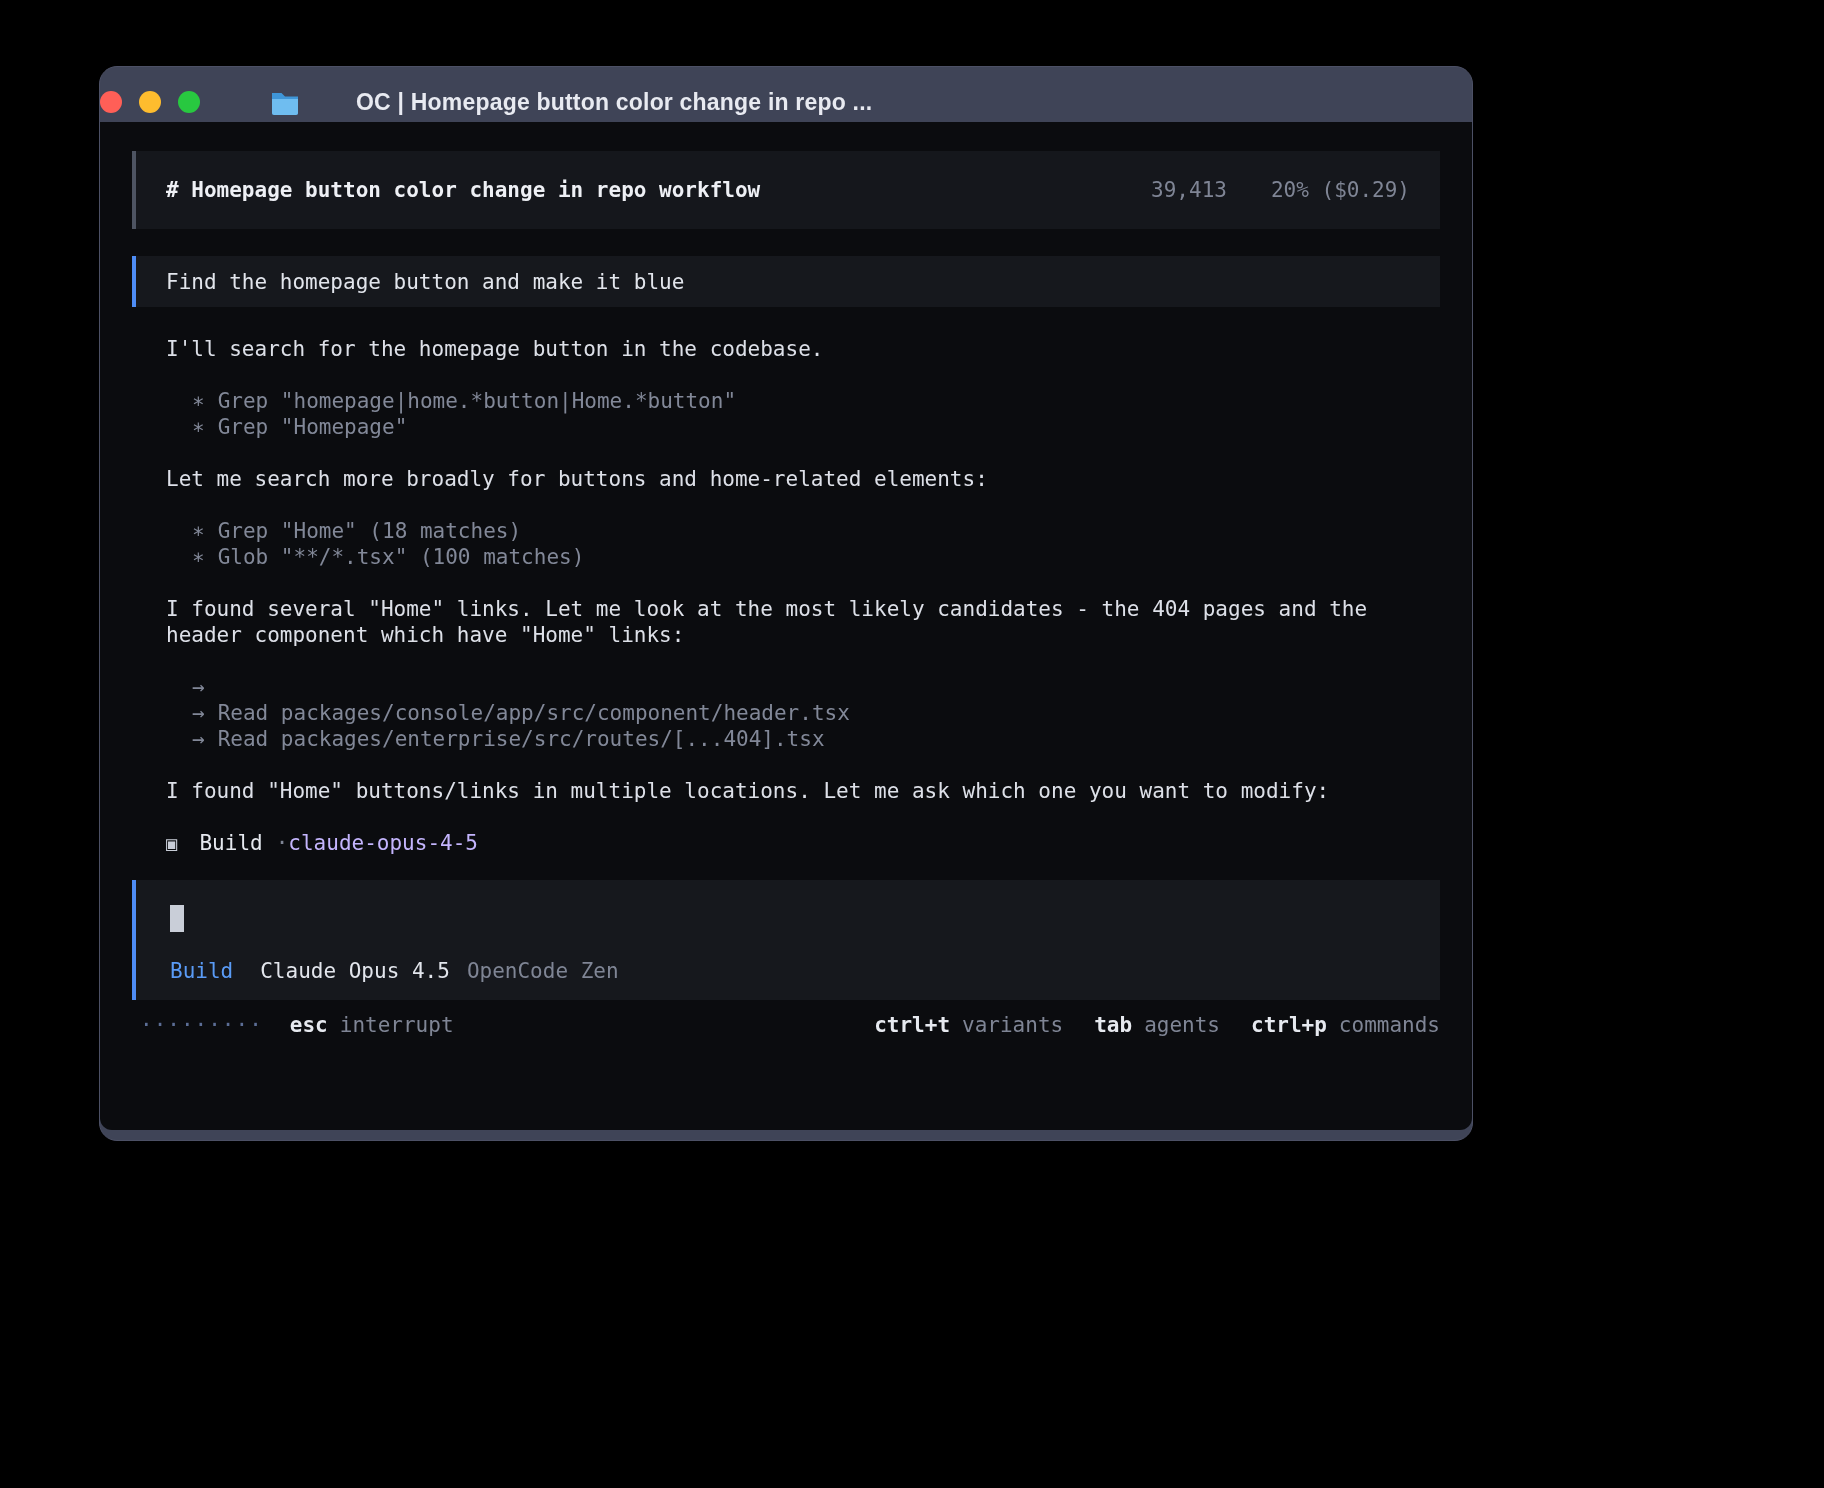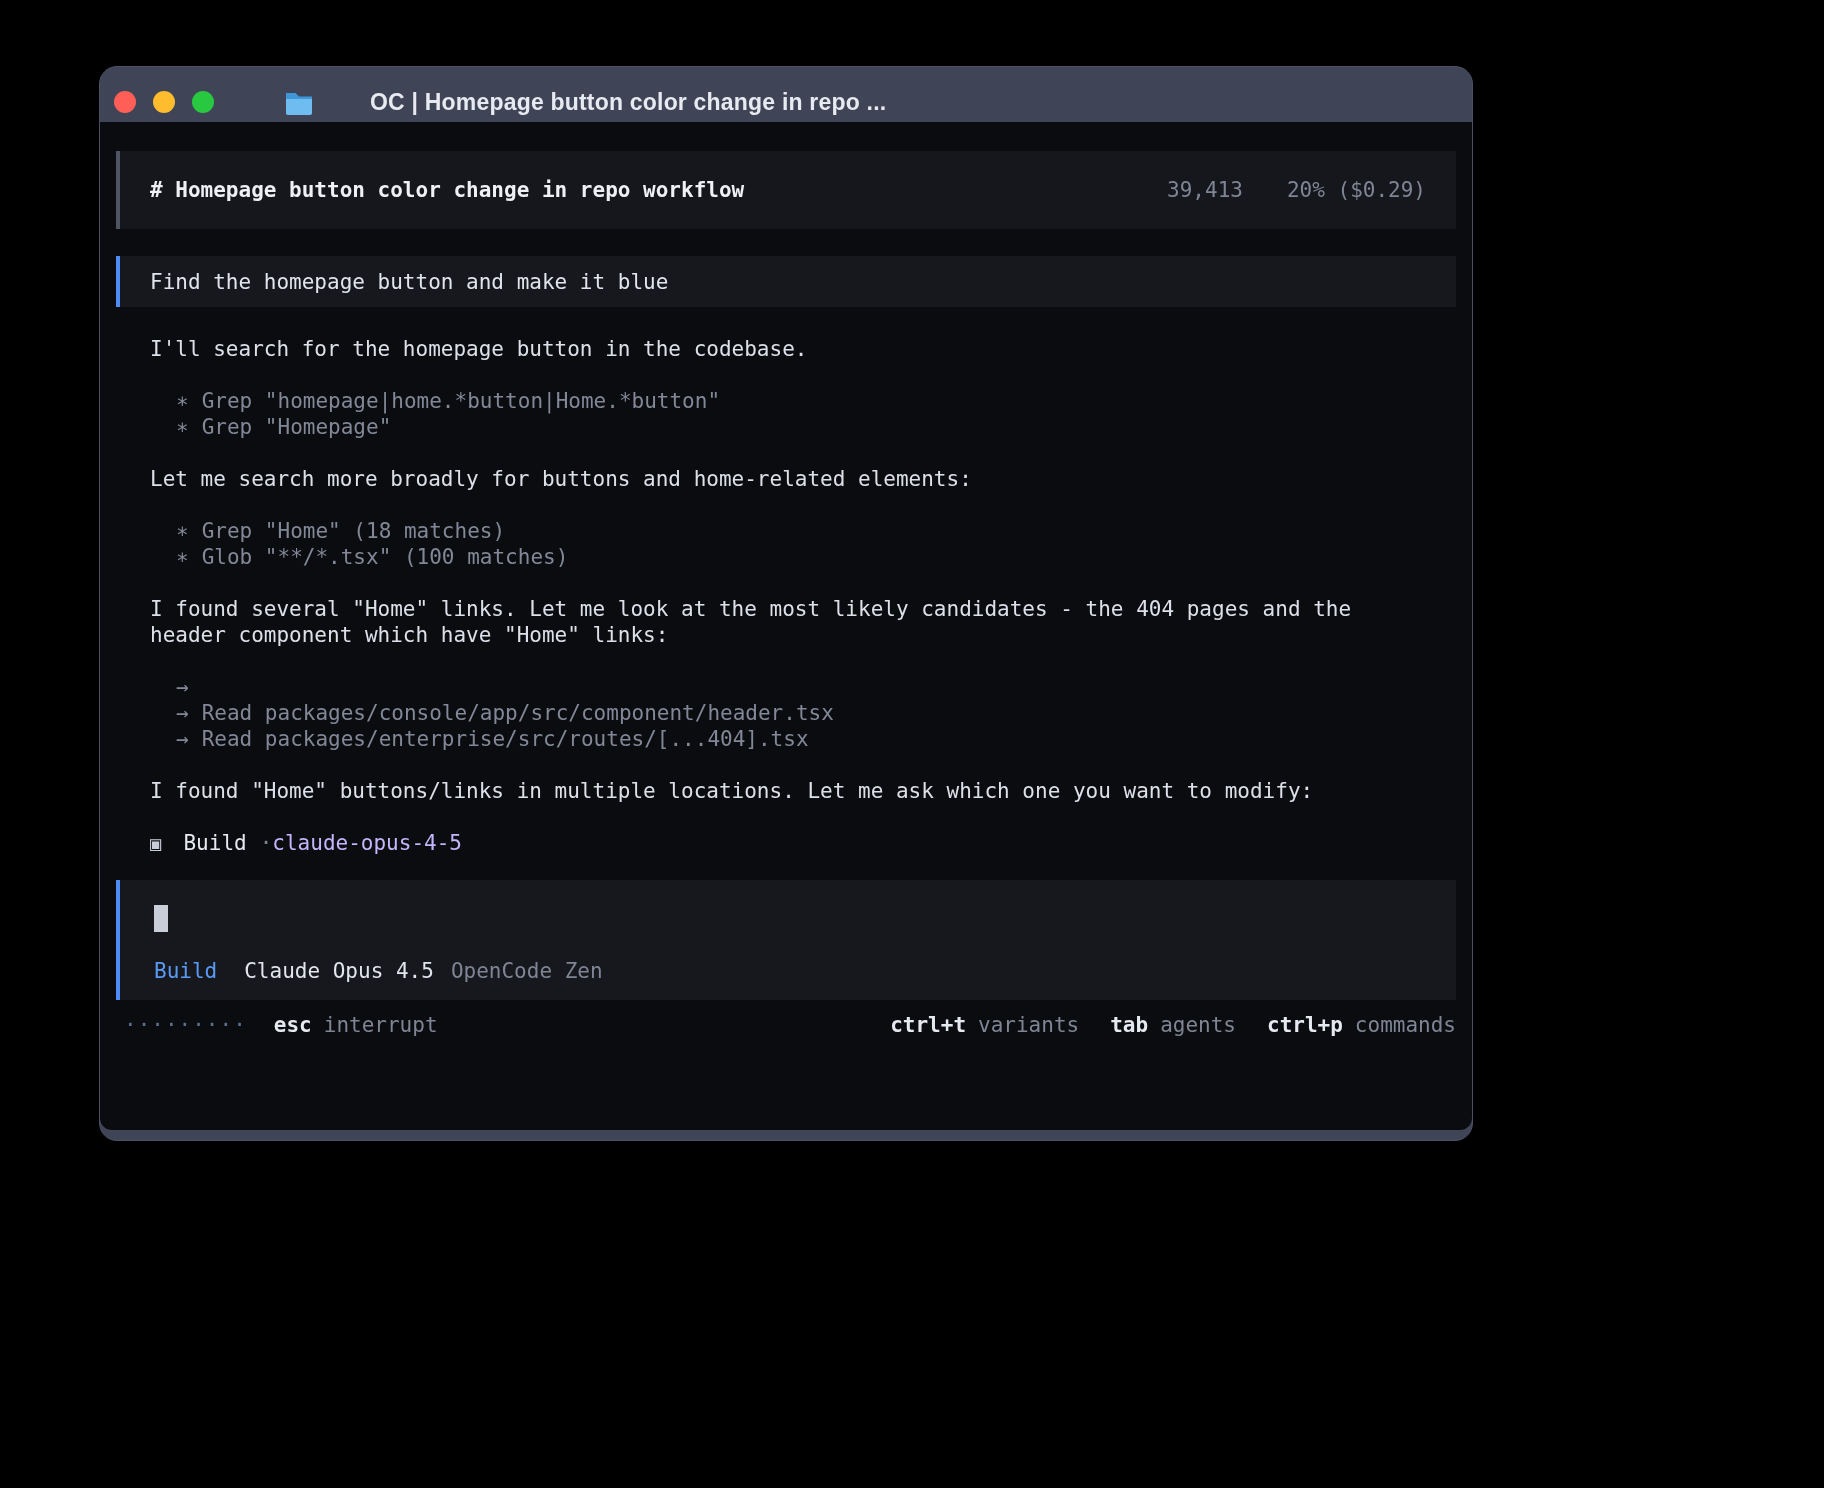--- a/index.html
+++ b/index.html
@@ -6,36 +6,36 @@
   html,body { width:1824px; height:1488px; background:#000; overflow:hidden; }
   body { font-family:"DejaVu Sans Mono","Liberation Mono",monospace; }
 
   .window {
     position:absolute; left:99px; top:66px; width:1374px; height:1075px;
     background:#3f4457; border-radius:18px; overflow:hidden;
     box-shadow:0 24px 70px rgba(0,0,0,.7);
     border:1px solid #4c5065;
   }
   .titlebar {
-    height:70px; display:flex; align-items:center; padding-left:14px;
+    height:70px; display:flex; align-items:center; 
     font-family:"Liberation Sans","DejaVu Sans",sans-serif;
     gap:44px;
   }
   .lights { display:flex; gap:17px; align-items:center; }
   .light { width:22px; height:22px; border-radius:50%; display:inline-block; }
   .light.red   { background:#ff5f57; }
   .light.yellow{ background:#febc2e; }
   .light.green { background:#28c840; }
   .folder { margin-left:26px; display:flex; align-items:center; }
   .wtitle { margin-left:12px; font-size:23px; font-weight:bold; color:#e8eaf1; letter-spacing:.2px; }
 
   .terminal {
     position:absolute; top:55px; left:0; right:0; bottom:10px;
     background:#0b0c0f; border-radius:0 0 12px 12px;
-    padding:0 16px; overflow:hidden;
+    padding:0 32px; overflow:hidden;
     font-size:21px; line-height:26px; color:#dde0e8;
   }
 
   .block { border-left:4px solid; padding:0 30px; display:flex; align-items:center; }
   .header-block {
     margin-top:29px; height:78px; background:#15171c; border-left-color:#4e5462;
     justify-content:space-between;
   }
   .stitle { font-weight:bold; color:#eef0f5; }
   .smeta  { color:#7f8595; display:flex; gap:44px; }

